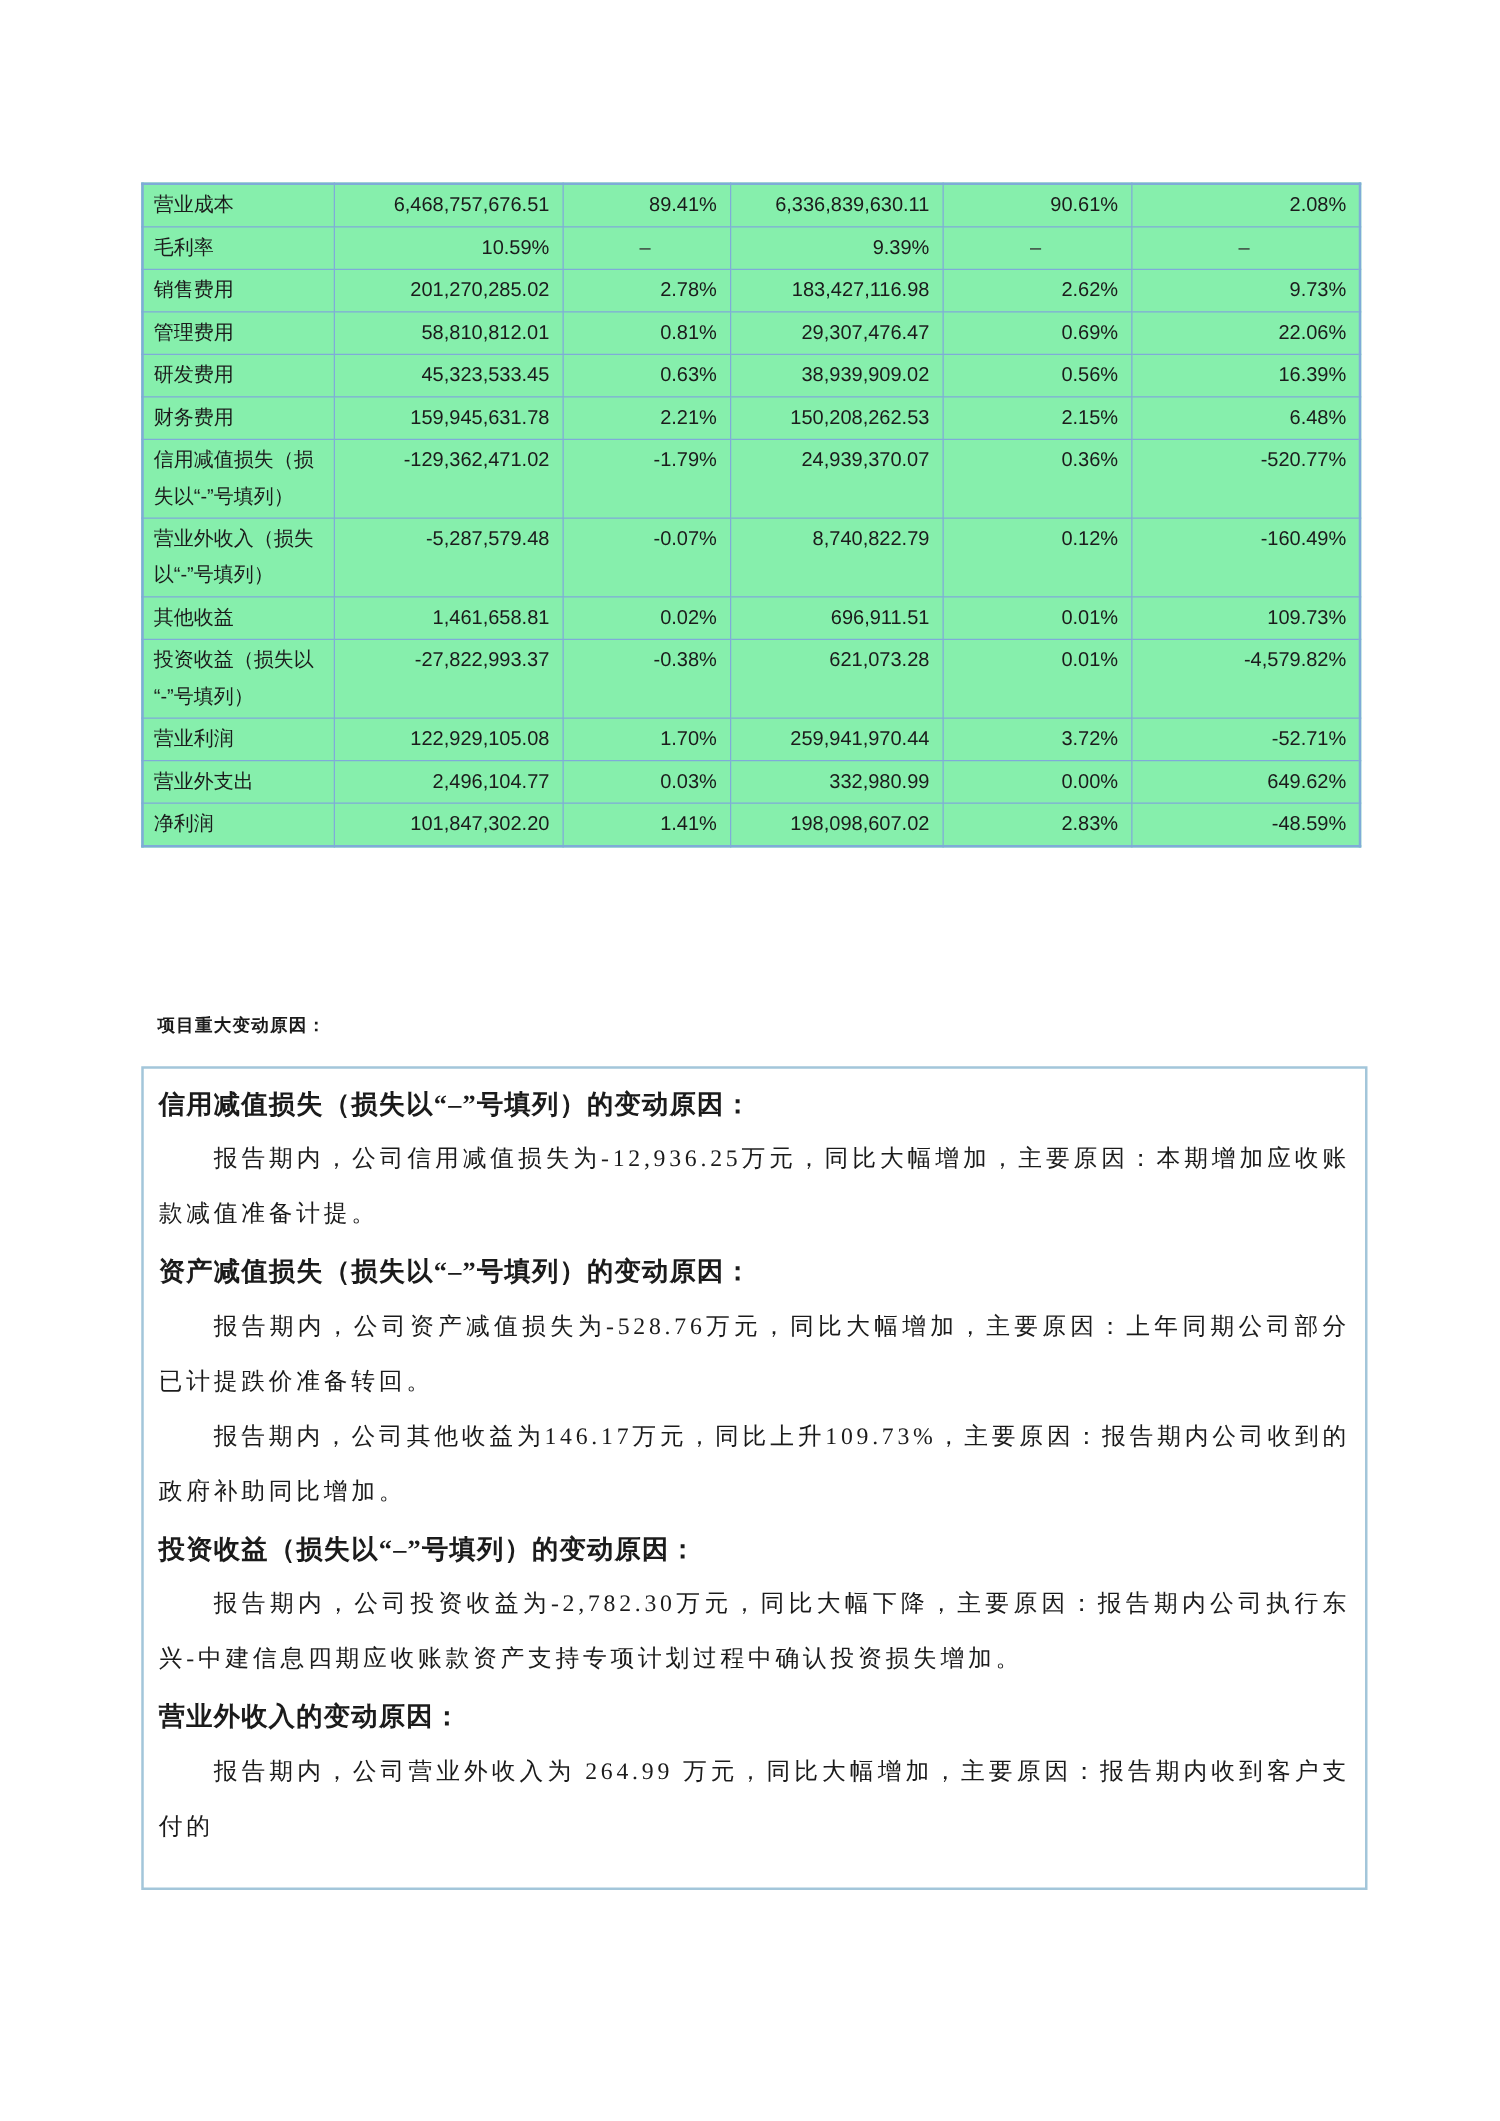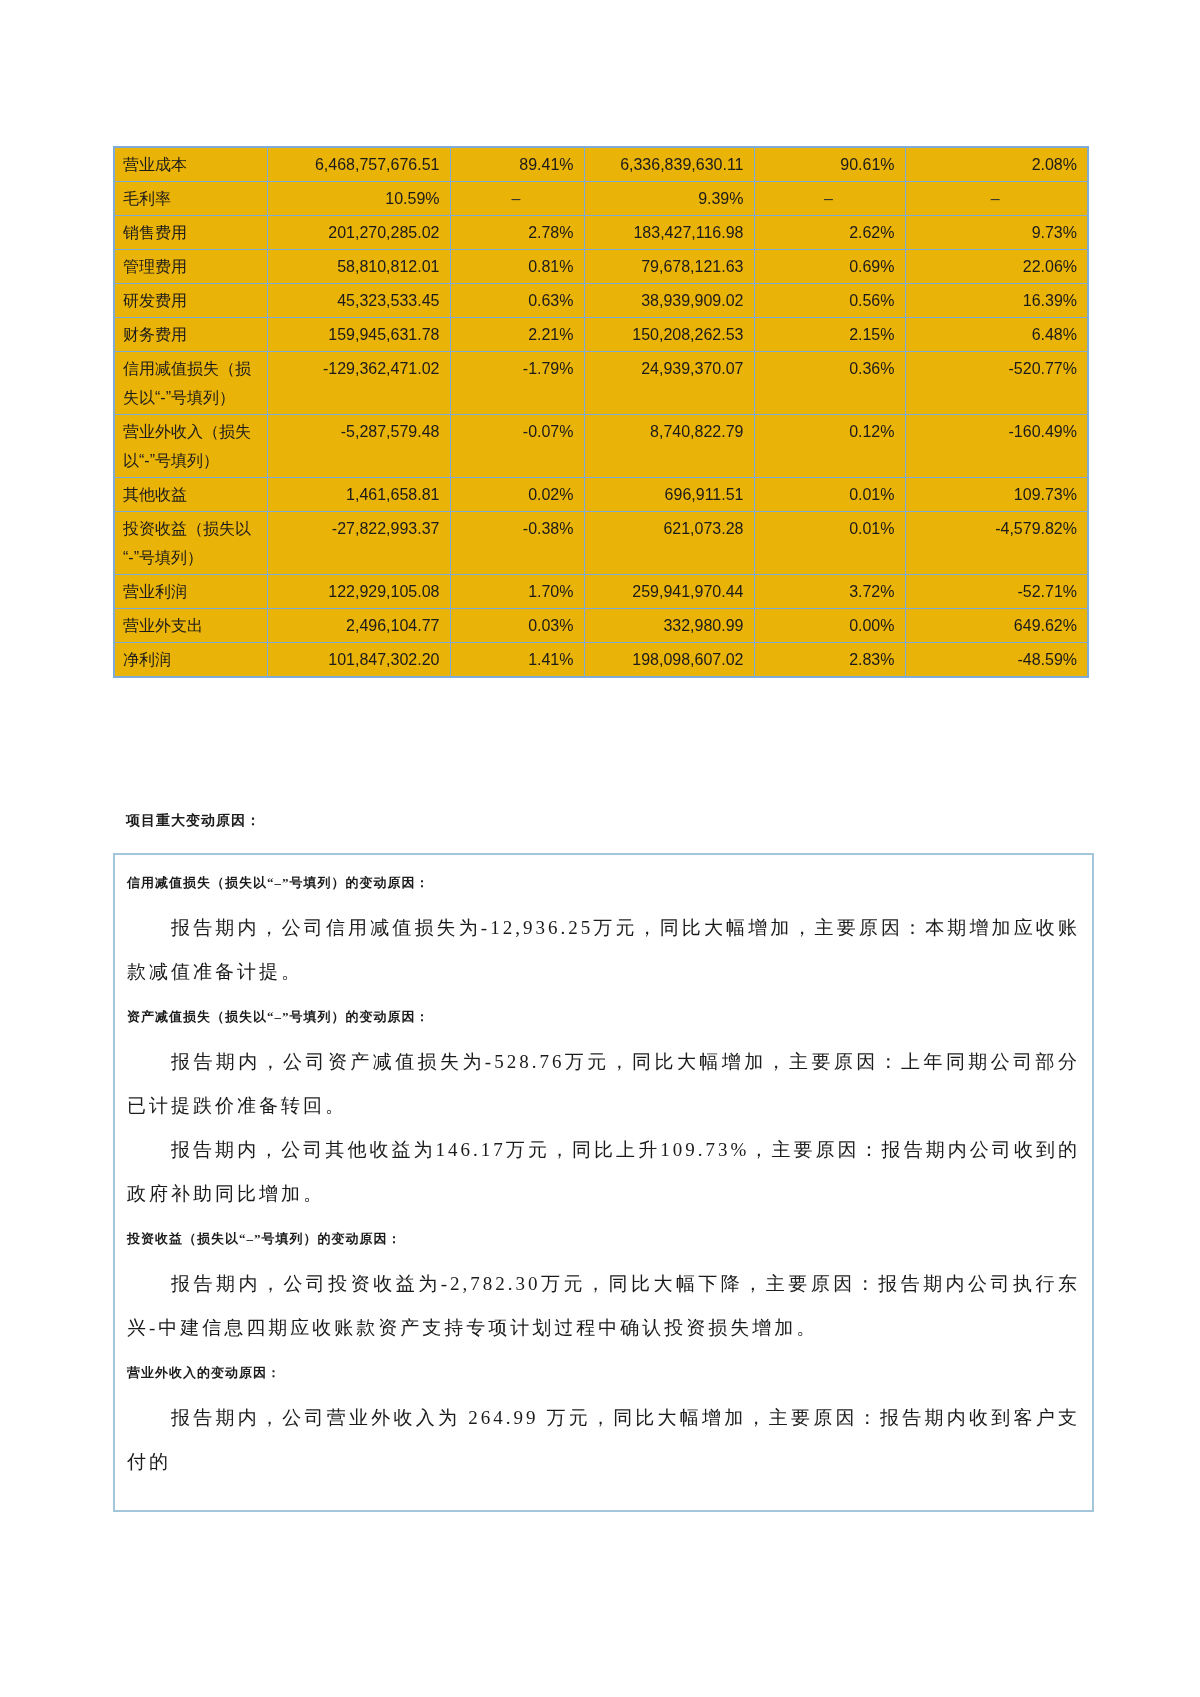--- a/index.html
+++ b/index.html
@@ -17,21 +17,21 @@
   }
   .page{position:absolute;inset:0;background:#fff;}
 
   
   .tbl-wrap{position:absolute;left:113px;top:146px;}
   table.fin{
     border-collapse:collapse;
     table-layout:fixed;
     width:974px;
     border:2px solid var(--tb);
-    background:#eab308;
+    background:#86efac;
   }
   table.fin td{
     border:1.5px solid var(--tb);
     font-size:16px;
     line-height:29px;
     padding:2px 10px 2px 8px;
     vertical-align:top;
     white-space:normal;
     overflow:hidden;
   }
@@ -51,21 +51,21 @@
   .rbox{
     position:absolute;left:113px;top:853px;
     width:953px;height:645px;
     border:2px solid var(--bb);
     padding:5px 12px;
     overflow:hidden;
     background:#fff;
     font-family:"Liberation Serif","DejaVu Serif",serif;
   }
   .r-head{
-    font-size:13px;font-weight:bold;
+    font-size:21px;font-weight:bold;
     line-height:46px;
     letter-spacing:1px;
     white-space:nowrap;
   }
   .r-para{
     font-size:19px;
     line-height:44px;
     letter-spacing:3px;
     text-align:justify;
     text-justify:inter-character;
@@ -110,21 +110,21 @@
             <td class="c-num">201,270,285.02</td>
             <td class="c-pct">2.78%</td>
             <td class="c-num">183,427,116.98</td>
             <td class="c-pct">2.62%</td>
             <td class="c-chg">9.73%</td>
           </tr>
           <tr>
             <td class="c-item">管理费用</td>
             <td class="c-num">58,810,812.01</td>
             <td class="c-pct">0.81%</td>
-            <td class="c-num">79,678,121.63</td>
+            <td class="c-num">29,307,476.47</td>
             <td class="c-pct">0.69%</td>
             <td class="c-chg">22.06%</td>
           </tr>
           <tr>
             <td class="c-item">研发费用</td>
             <td class="c-num">45,323,533.45</td>
             <td class="c-pct">0.63%</td>
             <td class="c-num">38,939,909.02</td>
             <td class="c-pct">0.56%</td>
             <td class="c-chg">16.39%</td>

